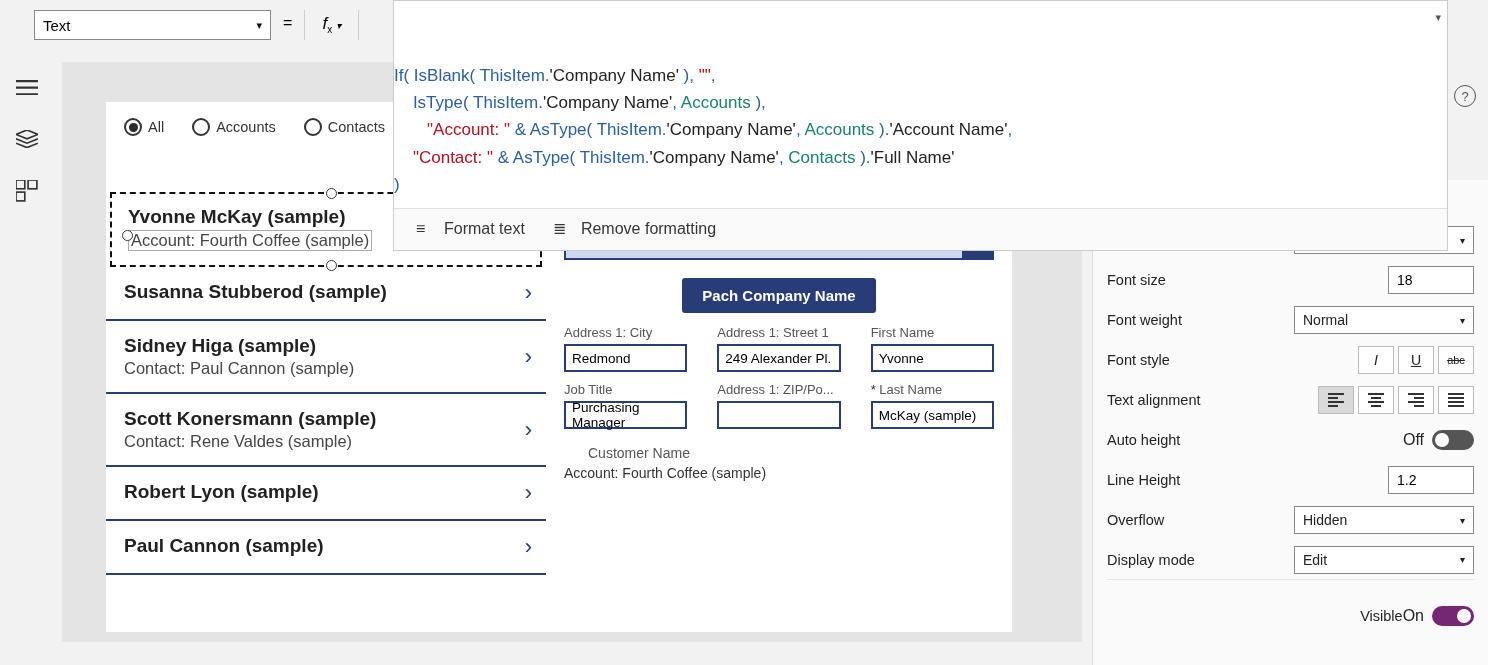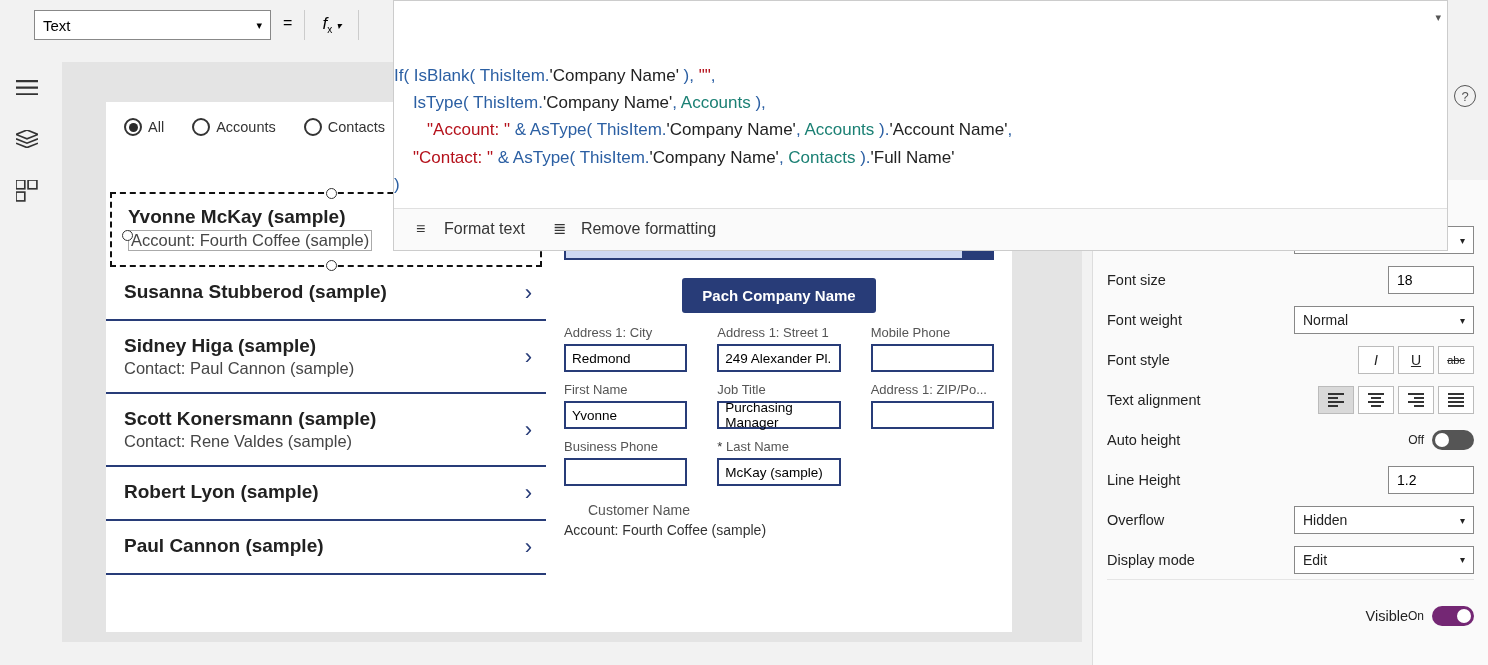--- a/index.html
+++ b/index.html
@@ -72,21 +72,21 @@
 .prow .pval { color:#333; font-size:14px;}
 .psel { border:1px solid #888; height:28px; display:flex; align-items:center; justify-content:space-between; padding:0 8px; min-width:180px; font-size:14px; background:#fff;}
 .pinput { border:1px solid #888; height:28px; width:86px; padding:0 8px; font-size:14px; background:#fff;}
 .seggrp { display:flex; gap:4px;}
 .segbtn { width:36px; height:28px; border:1px solid #bbb; background:#fff; display:flex; align-items:center; justify-content:center; font-size:14px;}
 .segbtn.on { background:#d9d9d9;}
 .toggle { width:42px; height:20px; border-radius:11px; background:#555; position:relative;}
 .toggle.on { background:#742774;}
 .toggle::after { content:""; position:absolute; width:14px; height:14px; background:#fff; border-radius:50%; top:3px; left:3px;}
 .toggle.on::after { left:auto; right:3px;}
-.togwrap { display:flex; align-items:center; gap:8px; font-size:12px;}
+.togwrap { display:flex; align-items:center; gap:8px; font-size:16px;}
 
 .align-icon { display:inline-block; width:16px;}
 .align-icon span { display:block; height:2px; background:#333; margin:2px 0;}
 
 </style>
 </head>
 <body>
 
 <div class="topbar">
   <div class="prop-select">
@@ -201,37 +201,29 @@
         <div class="fields">
           <div class="fld">
               <span class="flabel">Address 1: City</span>
               <div class="fval">Redmond</div>
             </div>
           <div class="fld">
               <span class="flabel">Address 1: Street 1</span>
               <div class="fval">249 Alexander Pl.</div>
             </div>
           <div class="fld">
-              <span class="flabel">Mobile Phone</span>
-              <div class="fval"></div>
-            </div>
-          <div class="fld">
               <span class="flabel">First Name</span>
               <div class="fval">Yvonne</div>
             </div>
           <div class="fld">
               <span class="flabel">Job Title</span>
               <div class="fval">Purchasing Manager</div>
             </div>
           <div class="fld">
               <span class="flabel">Address 1: ZIP/Po...</span>
-              <div class="fval"></div>
-            </div>
-          <div class="fld">
-              <span class="flabel">Business Phone</span>
               <div class="fval"></div>
             </div>
           <div class="fld req">
               <span class="flabel">Last Name</span>
               <div class="fval">McKay (sample)</div>
             </div>
         </div>
         <div class="cust">
           <div class="flabel">Customer Name</div>
           <div class="cval">Account: Fourth Coffee (sample)</div>

